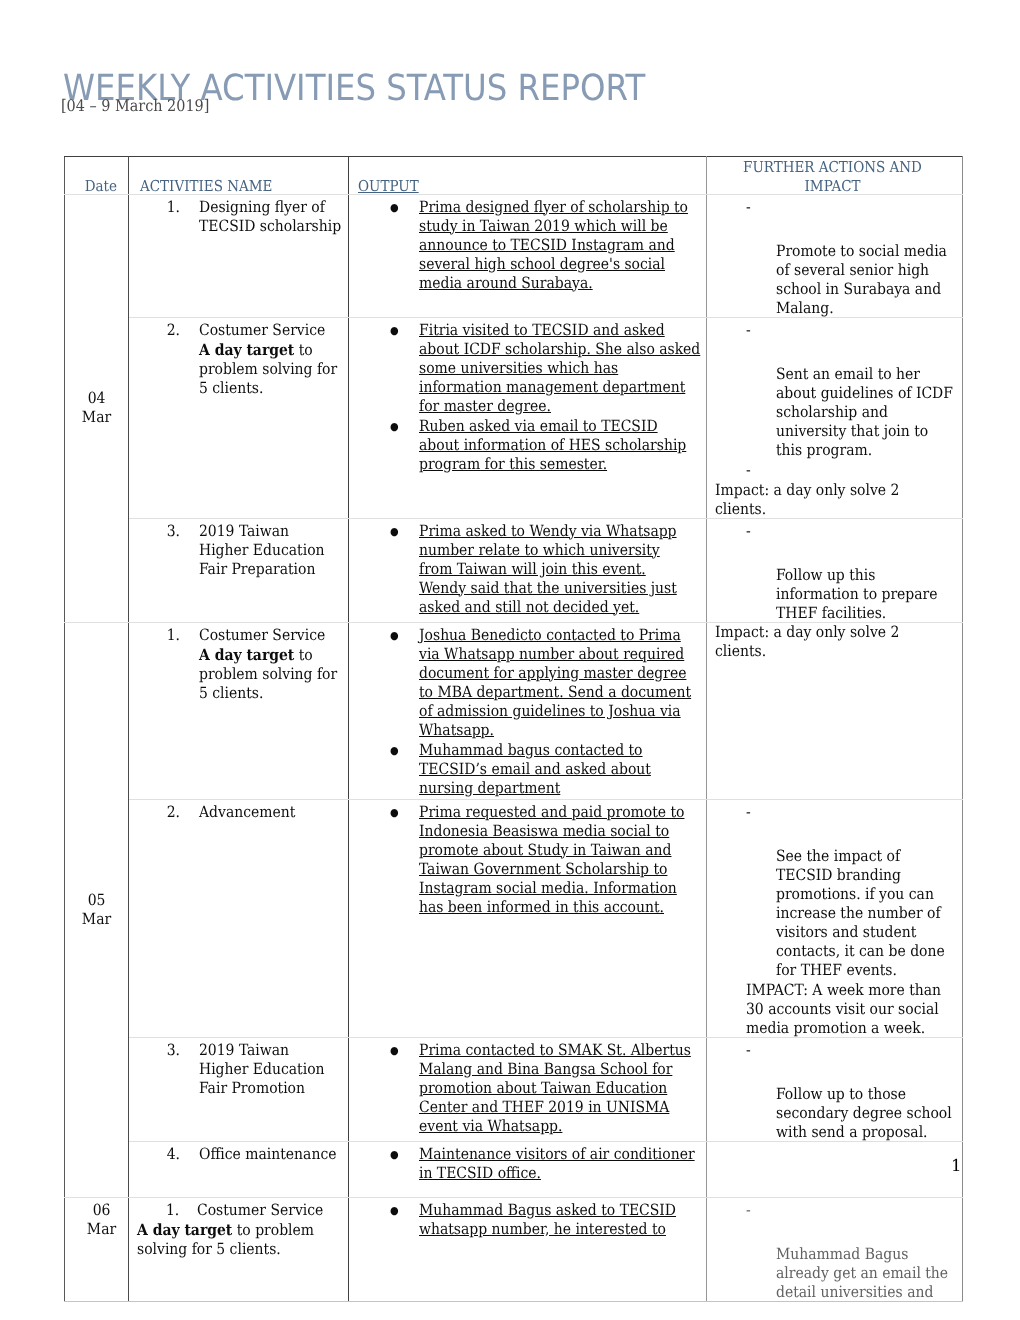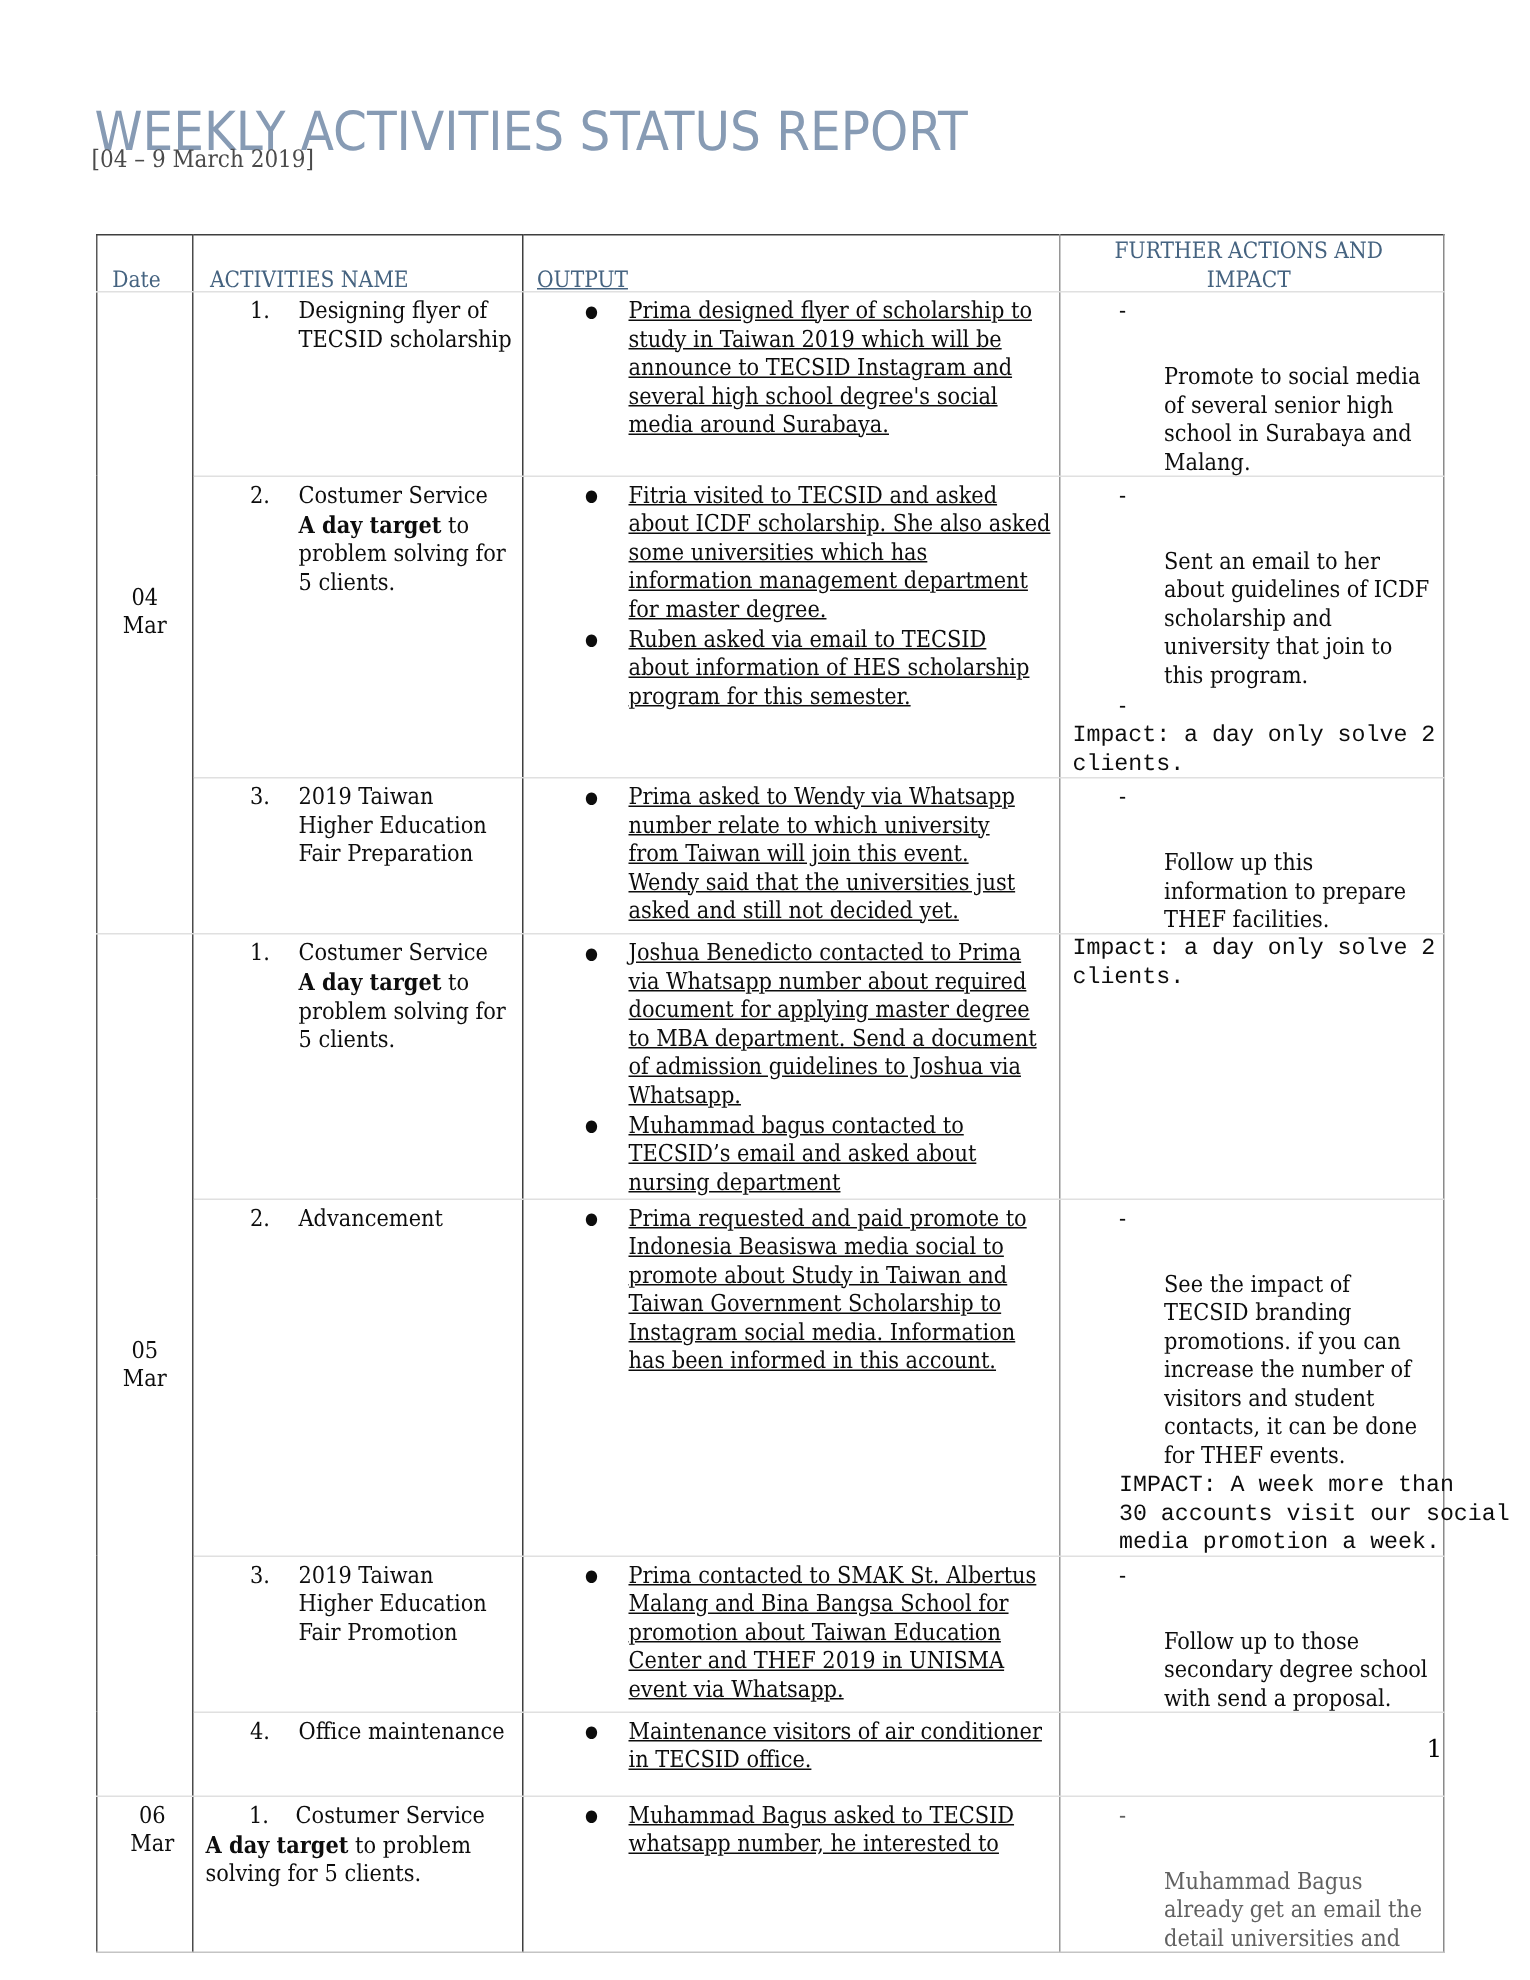--- a/index.html
+++ b/index.html
@@ -22,21 +22,21 @@
   
   table.report td.c-date{border-left:1px solid #585858;border-right:1px solid #4a4a4a;text-align:center;vertical-align:middle;}
   td.c-act{border-right:1px solid #3f3f3f;}
   td.c-out{border-right:1px solid #969696;text-decoration:underline;}
   td.c-imp{border-right:1px solid #8a8a8a;}
   
   table.report tr.hdr td{border-top:1px solid #3f3f3f;}
   table.report tr.last td{border-bottom:1px solid #c4c4c4;}
 
   table.report tr.hdr td{vertical-align:bottom;color:#456380;height:36px;padding-bottom:0px;line-height:13.5px;font-size:15px;margin-top:16px;}
-  table.report td.hdr-date{text-align:center;padding-right:11px;}
+  table.report td.hdr-date{text-align:right;padding-right:11px;}
   table.report td.hdr-act{padding-left:11px;}
   table.report td.hdr-out{padding-left:9px;}
   table.report td.hdr-imp{text-align:center;padding-right:4px;}
   table.report td.hdr-imp span{display:block;white-space:pre;line-height:19px;}
   table.report td.hdr-imp{line-height:19px;padding-bottom:0;}
   table.report td.hdr-imp span{position:relative;top:1px;}
   table.report td.hdr-imp span:last-child{margin-bottom:-1px;display:block;}
 
   .act-item{position:relative;padding-top:3px;padding-left:70px;min-height:1px;}
   .act-num{position:absolute;left:0;top:3px;width:51px;text-align:right;}
@@ -49,21 +49,21 @@
   .out-item:first-child{padding-top:3px;}
   .out-bullet{position:absolute;left:41px;top:1px;font-size:11px;line-height:19px;}
   .out-item:first-child .out-bullet{top:3px;}
   .out-txt{white-space:pre;display:block;}
 
   .imp-item{position:relative;padding-top:1px;padding-left:69px;min-height:19px;}
   .imp-item:first-child{padding-top:3px;}
   .imp-dash{position:absolute;left:39px;top:1px;}
   .imp-item:first-child .imp-dash{top:3px;}
   .imp-txt{white-space:pre;display:block;margin-top:44px;}
-  .imp-plain{padding-left:8px;white-space:pre;font-family:Liberation Mono, monospace;}
+  .imp-plain{padding-left:8px;white-space:pre;}
   .imp-item + .imp-plain{padding-top:1px;}
   .imp-item + .imp-item{padding-top:1px;}
 
   td.c-out .out-item:last-child, td.c-imp .imp-item:last-child, td.c-imp .imp-plain:last-child, td.c-act .act-item:last-child{margin-bottom:-1px;}
   tr.faded td{color:#616161;}
   tr.faded td.c-act, tr.faded td.c-out, tr.faded td.c-date{color:#0d0d0d;}
 
   .pagenum{position:absolute;left:951px;top:1156px;font-size:16.5px;line-height:20px;color:#000;font-family:"DejaVu Serif",serif;font-stretch:normal;}
 </style>
 </head>

